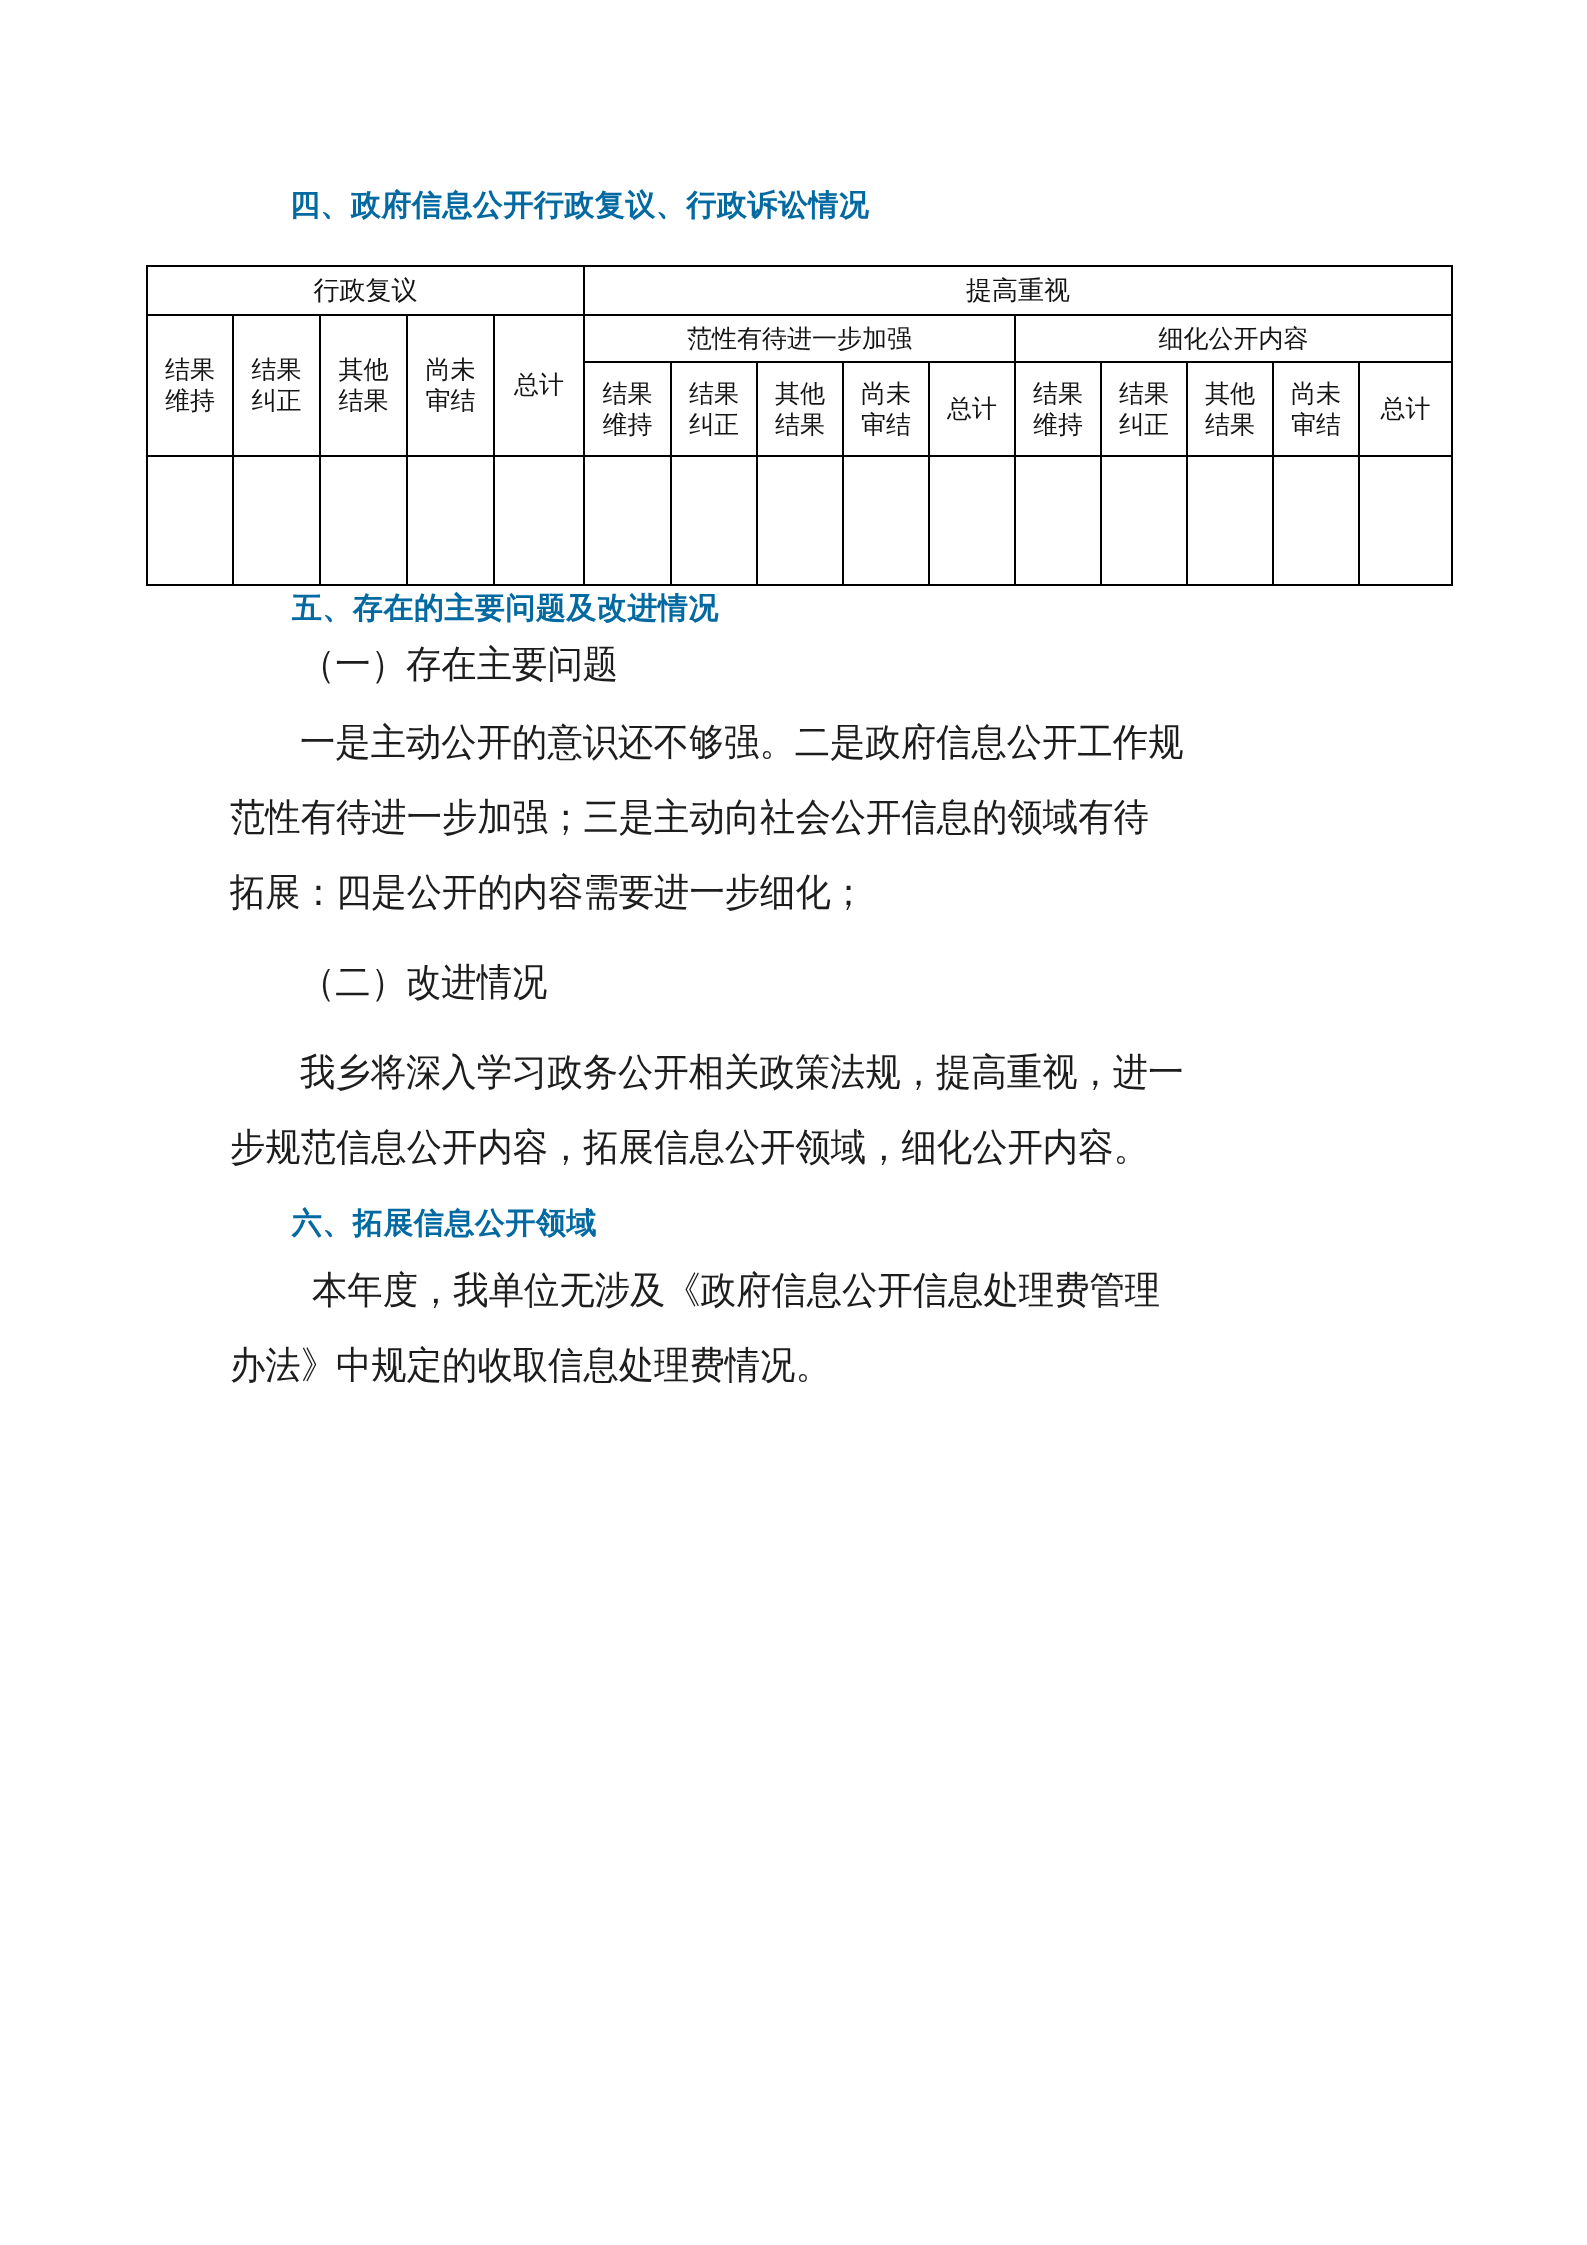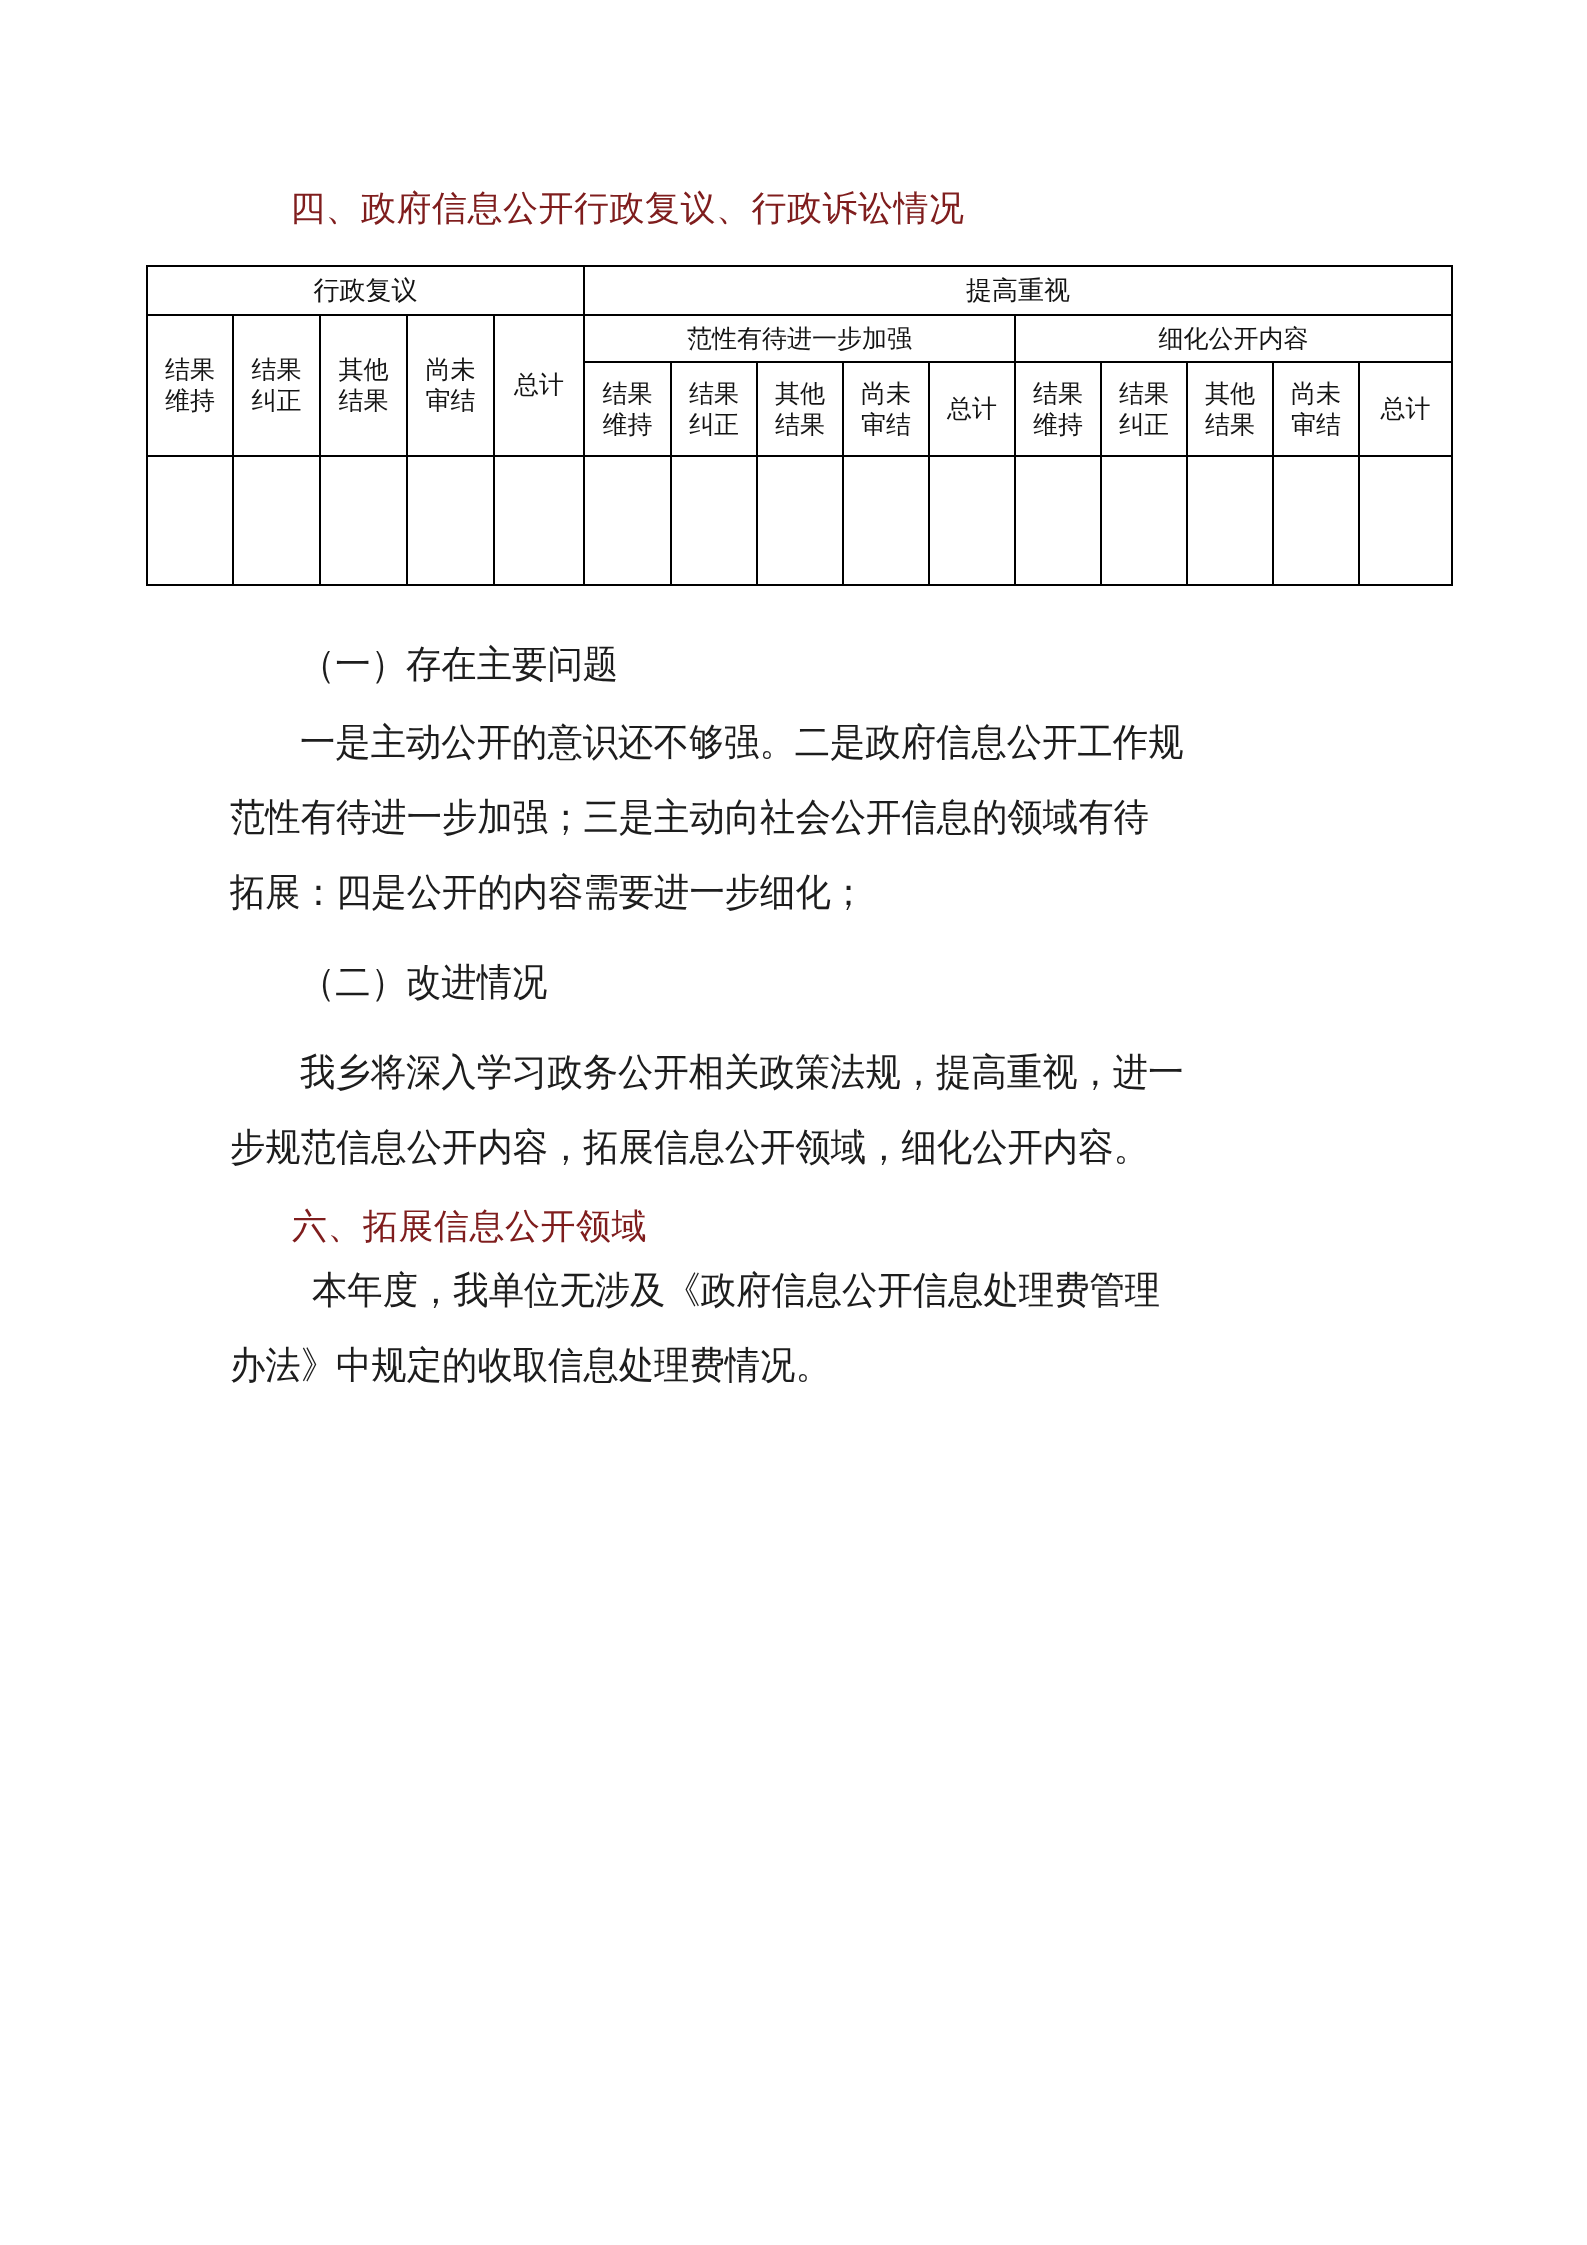--- a/index.html
+++ b/index.html
@@ -21,24 +21,24 @@
     margin: 0 auto;
     background: #ffffff;
     box-sizing: border-box;
     overflow: hidden;
   }
 
   
   .sec-heading {
     position: absolute;
     font-family: "DejaVu Sans", "Liberation Sans", sans-serif;
-    font-weight: 400;
-    font-size: 35px;
+    font-weight: 700;
+    font-size: 30px;
     letter-spacing: 0.5px;
-    color: #7f1d1d;
+    color: #0369a1;
     white-space: nowrap;
   }
 
   
   .body-line {
     position: absolute;
     font-family: "DejaVu Serif", "Liberation Serif", serif;
     font-weight: 400;
     font-size: 38px;
     line-height: 1;
@@ -233,20 +233,21 @@
           <td></td>
           <td></td>
           <td></td>
           <td></td>
           <td></td>
         </tr>
       </tbody>
     </table>
   </div>
 
+  <div class="sec-heading" style="left:292px; top:588px;">五、存在的主要问题及改进情况</div>
 
   <div class="sub-heading" style="left:300px; top:645px;">（一）存在主要问题</div>
 
   <div class="body-line" style="left:300px; top:723px;">一是主动公开的意识还不够强。二是政府信息公开工作规</div>
   <div class="body-line" style="left:230px; top:798px;">范性有待进一步加强；三是主动向社会公开信息的领域有待</div>
   <div class="body-line" style="left:230px; top:873px;">拓展：四是公开的内容需要进一步细化；</div>
 
   <div class="sub-heading" style="left:300px; top:963px;">（二）改进情况</div>
 
   <div class="body-line" style="left:300px; top:1053px;">我乡将深入学习政务公开相关政策法规，提高重视，进一</div>

